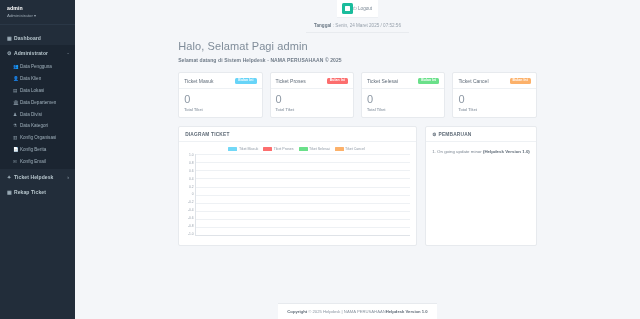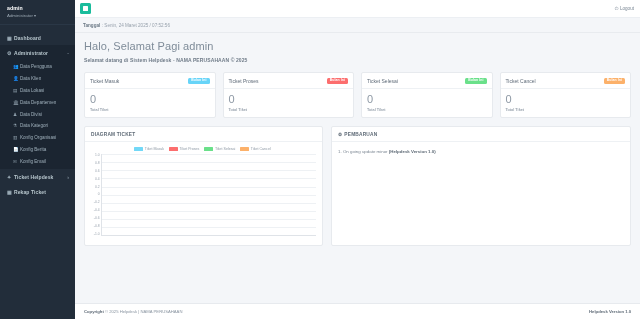--- a/index.html
+++ b/index.html
@@ -45,21 +45,21 @@
   .subnav { background: #1b2531; padding: 1px 0 2px 0; }
   .sub-item {
     display: flex; align-items: center;
     padding: 3.4px 6px 3.4px 13px;
     font-size: 4.6px; color: #9fb0bb;
   }
   .sub-item .ico { width: 7px; flex: 0 0 7px; font-size: 4.6px; color: #8fa0ac; }
   .sub-item .lbl { flex: 1; }
 
   
-  .main { flex: 1; display: flex; flex-direction: column; height: 319px; background: #f4f6f9; }
+  .main { flex: 1; display: flex; flex-direction: column; height: 319px; background: #f4f6f9; align-items: center; }
 
   .topbar {
     height: 18px; background: #ffffff;
     display: flex; align-items: center; justify-content: space-between;
     padding: 0 6px 0 5px;
     border-bottom: 1px solid #eceff3;
   }
   .burger {
     width: 11px; height: 11px; background: #1abc9c;
     border-radius: 1.5px;

